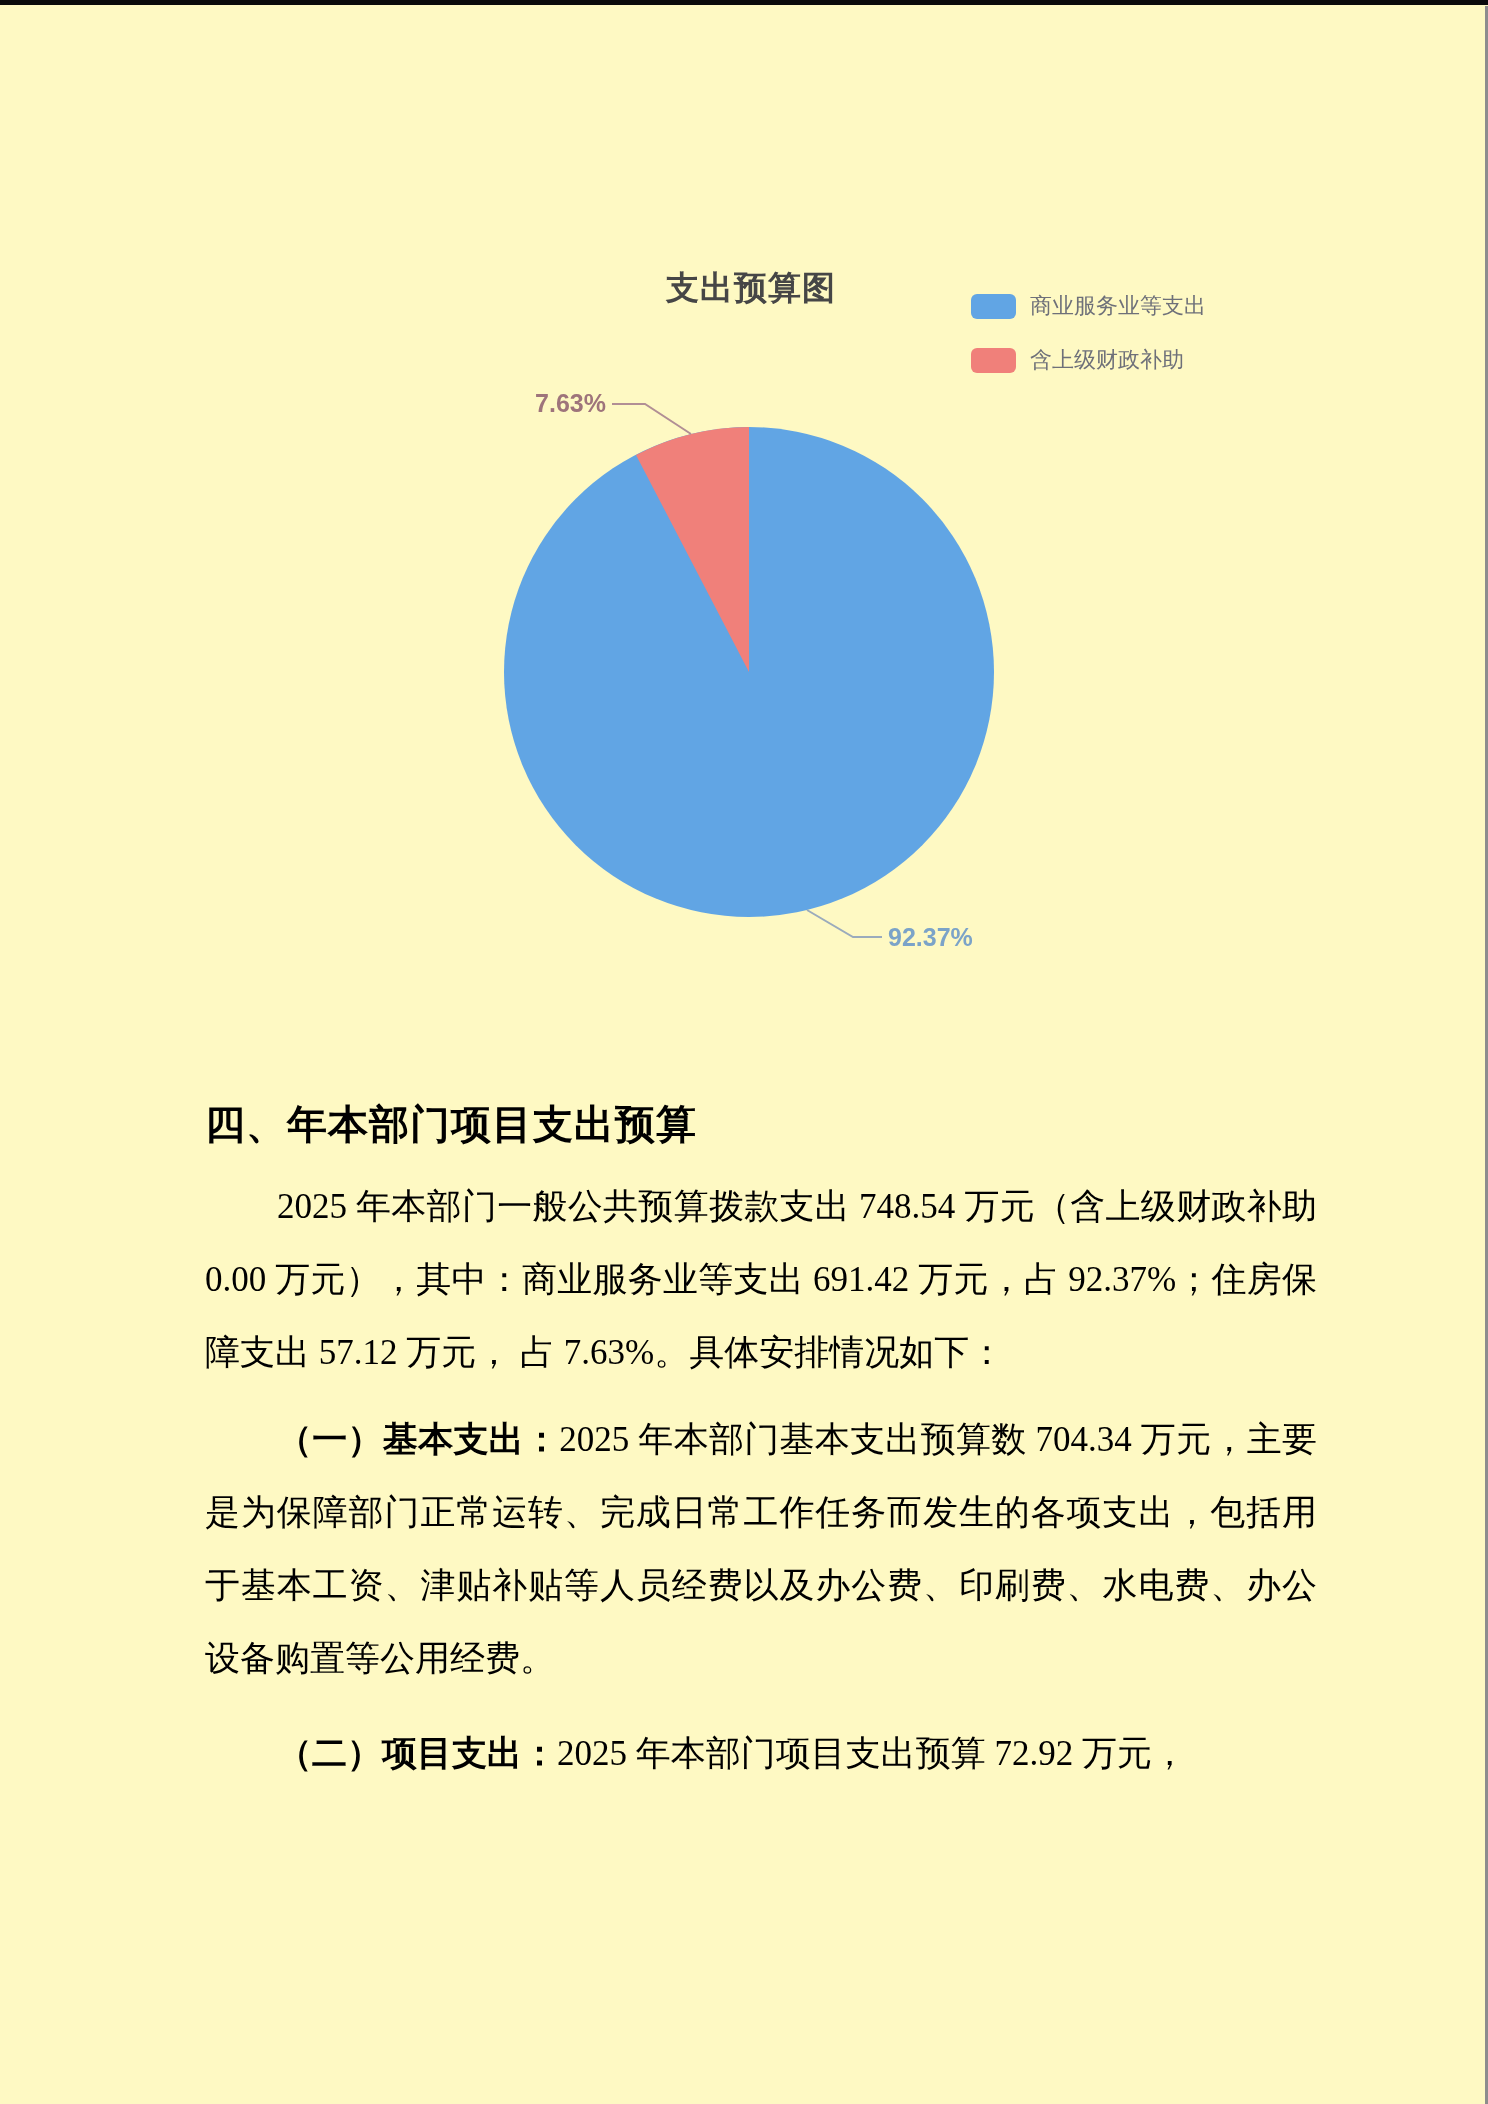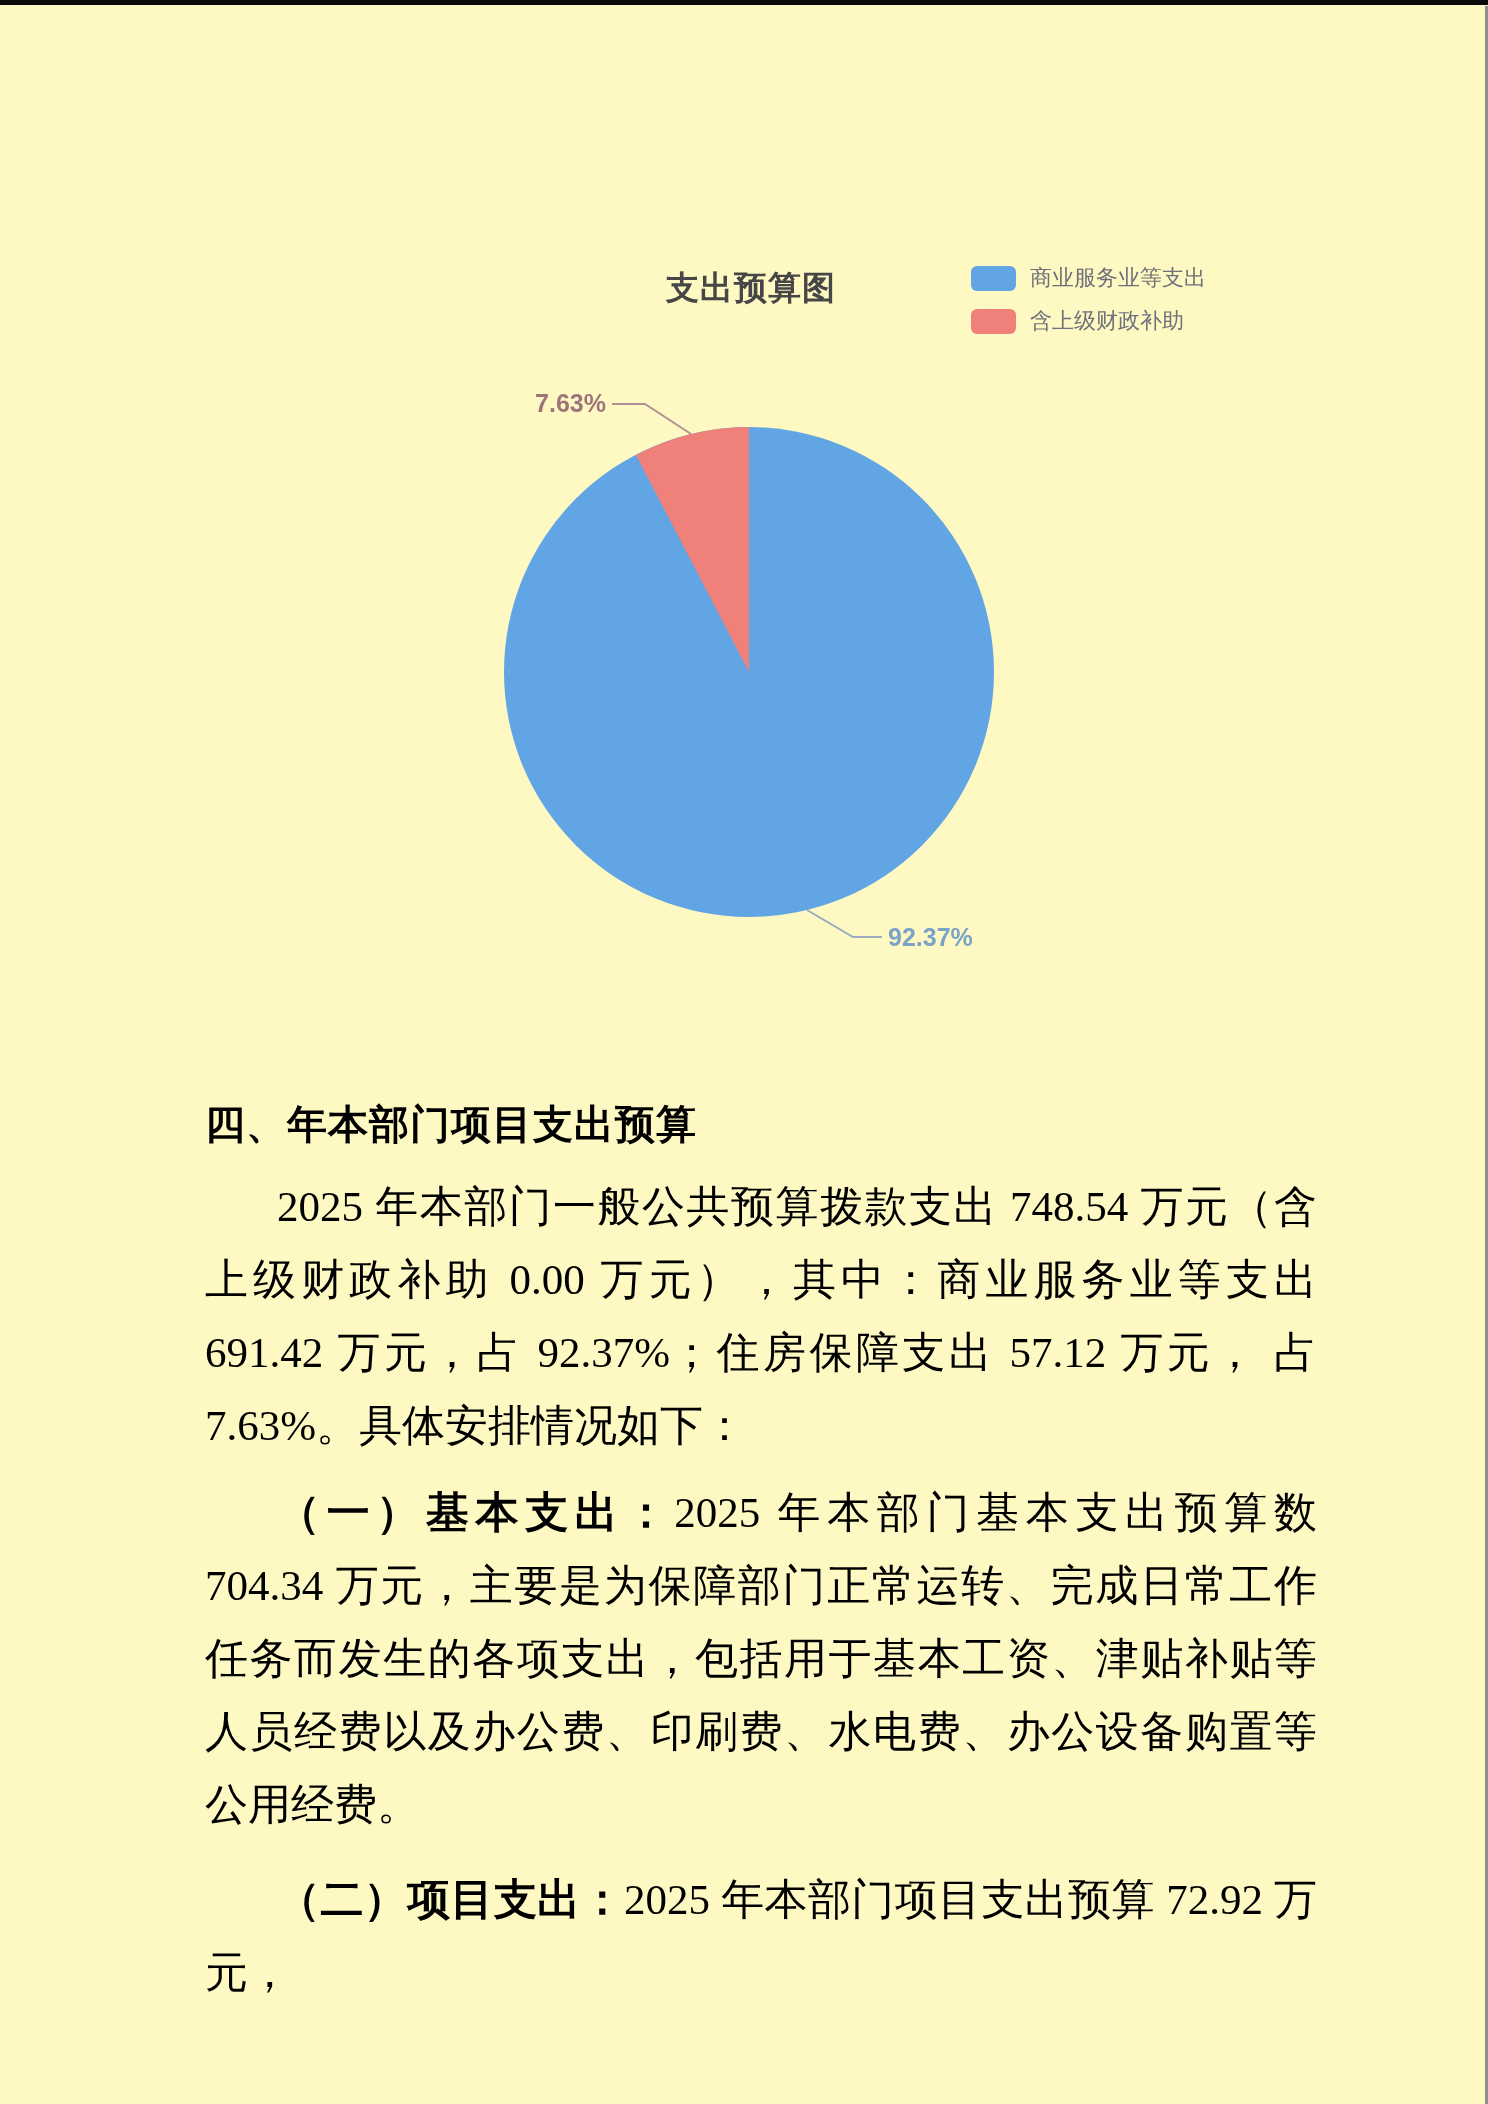--- a/index.html
+++ b/index.html
@@ -26,20 +26,21 @@
     text-align: center;
     font-size: 33px; font-weight: 700; color: #464646;
     letter-spacing: 1px;
   }
   .legend {
     position: absolute; left: 971px; top: 265px;
   }
   .legend-item {
     display: flex; align-items: center; height: 26px; margin-bottom: 17px;
     cursor: pointer;
+    margin-top: 28px;
   }
   .legend-swatch {
     width: 45px; height: 25px; border-radius: 6px; flex: 0 0 auto;
   }
   .legend-label {
     margin-left: 14px; font-size: 22px; color: #6e7079; white-space: nowrap;
   }
   .pie-svg { position: absolute; left: 420px; top: 330px; }
   .pct-label { font-family: "Liberation Sans", "DejaVu Sans", sans-serif; font-size: 25px; font-weight: 600; }
 
@@ -48,21 +49,21 @@
     position: absolute; left: 205px; top: 1098px; width: 1112px;
     color: #000000;
   }
   .doc-heading {
     font-family: "Liberation Sans", "DejaVu Sans", sans-serif;
     font-size: 40px; font-weight: 700; line-height: 52px;
     margin: 0 0 20px 0; letter-spacing: 1px;
   }
   .doc-para {
     font-family: "Liberation Serif", "DejaVu Serif", serif;
-    font-size: 43px; line-height: 73px;
+    font-size: 35px; line-height: 73px;
     text-align: justify; text-justify: inter-ideograph;
     text-indent: 72px;
     margin: 0 0 14px 0;
   }
   .doc-para.spaced { margin-top: 22px; }
   .doc-para b { font-weight: 700; }
 </style>
 </head>
 <body>
 

